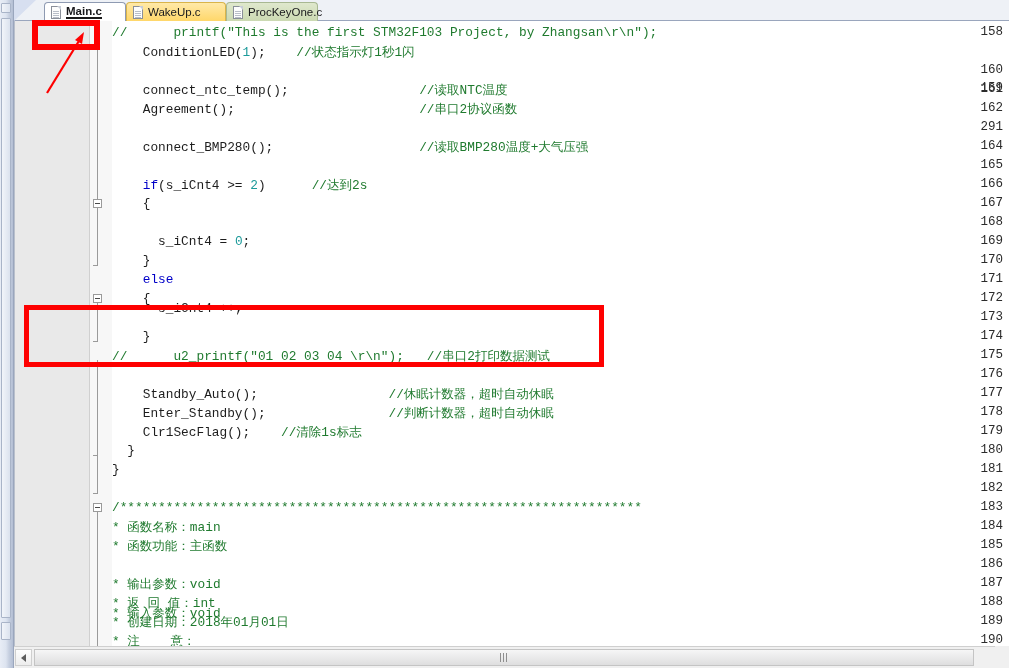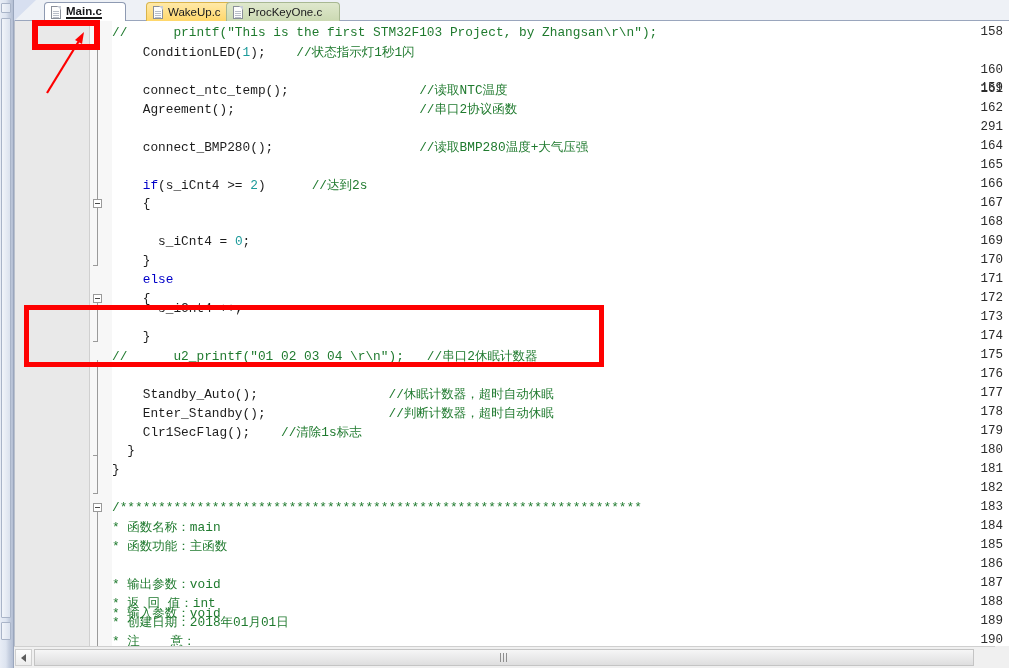--- a/index.html
+++ b/index.html
@@ -162,27 +162,27 @@
     <div class="seg strip-c"></div>
   </div>
 
   <div class="tabbar">
     <div class="tab active" style="left:30px;width:82px;">
       <span class="doc-ico">
           <i></i>
         </span>
       <span class="tab-label">Main.c</span>
     </div>
-    <div class="tab yellow" style="left:132px;width:100px;">
+    <div class="tab yellow" style="left:112px;width:100px;">
       <span class="doc-ico">
           <i></i>
         </span>
       <span class="tab-label">WakeUp.c</span>
     </div>
-    <div class="tab green" style="left:212px;width:114px;">
+    <div class="tab green" style="left:212px;width:92px;">
       <span class="doc-ico">
           <i></i>
         </span>
       <span class="tab-label">ProcKeyOne.c</span>
     </div>
   </div>
 
   <div class="editor">
     <div class="gutter"></div>
     <div class="gutter-sep"></div>
@@ -217,21 +217,21 @@
           <div class="cl" style="top: 135px;"><span class="cm"></span></div>
           <div class="cl" style="top: 154px;">    <span class="kw">if</span>(s_iCnt4 &gt;= <span class="num">2</span>)      <span class="cm">//<span class="cn">达到</span>2s</span></div>
           <div class="cl" style="top: 173px;">    {</div>
           <div class="cl" style="top: 192px;"><span class="cm"></span></div>
           <div class="cl" style="top: 211px;">      s_iCnt4 = <span class="num">0</span>;</div>
           <div class="cl" style="top: 230px;">    }</div>
           <div class="cl" style="top: 249px;">    <span class="kw">else</span></div>
           <div class="cl" style="top: 268px;">    {</div>
           <div class="cl" style="top: 278px;">      s_iCnt4 ++;</div>
           <div class="cl" style="top: 306px;">    }</div>
-          <div class="cl" style="top: 325px;"><span class="cm">//      u2_printf("01 02 03 04 \r\n");   //<span class="cn">串口</span>2<span class="cn">休眠计数器</span></span></div>
+          <div class="cl" style="top: 325px;"><span class="cm">//      u2_printf("01 02 03 04 \r\n");   //<span class="cn">串口</span>2<span class="cn">打印数据测试</span></span></div>
           <div class="cl" style="top: 344px;"><span class="cm"></span></div>
           <div class="cl" style="top: 363px;">    Standby_Auto();                 <span class="cm">//<span class="cn">休眠计数器，超时自动休眠</span></span></div>
           <div class="cl" style="top: 382px;">    Enter_Standby();                <span class="cm">//<span class="cn">判断计数器，超时自动休眠</span></span></div>
           <div class="cl" style="top: 401px;">    Clr1SecFlag();    <span class="cm">//<span class="cn">清除</span>1s<span class="cn">标志</span></span></div>
           <div class="cl" style="top: 420px;">  }</div>
           <div class="cl" style="top: 439px;">}</div>
           <div class="cl" style="top: 458px;"><span class="cm"></span></div>
           <div class="cl" style="top: 477px;"><span class="cm">/********************************************************************</span></div>
           <div class="cl" style="top: 496px; text-align: right;"><span class="cm">* <span class="cn">函数名称：</span>main</span></div>
           <div class="cl" style="top: 515px;"><span class="cm">* <span class="cn">函数功能：主函数</span></span></div>

